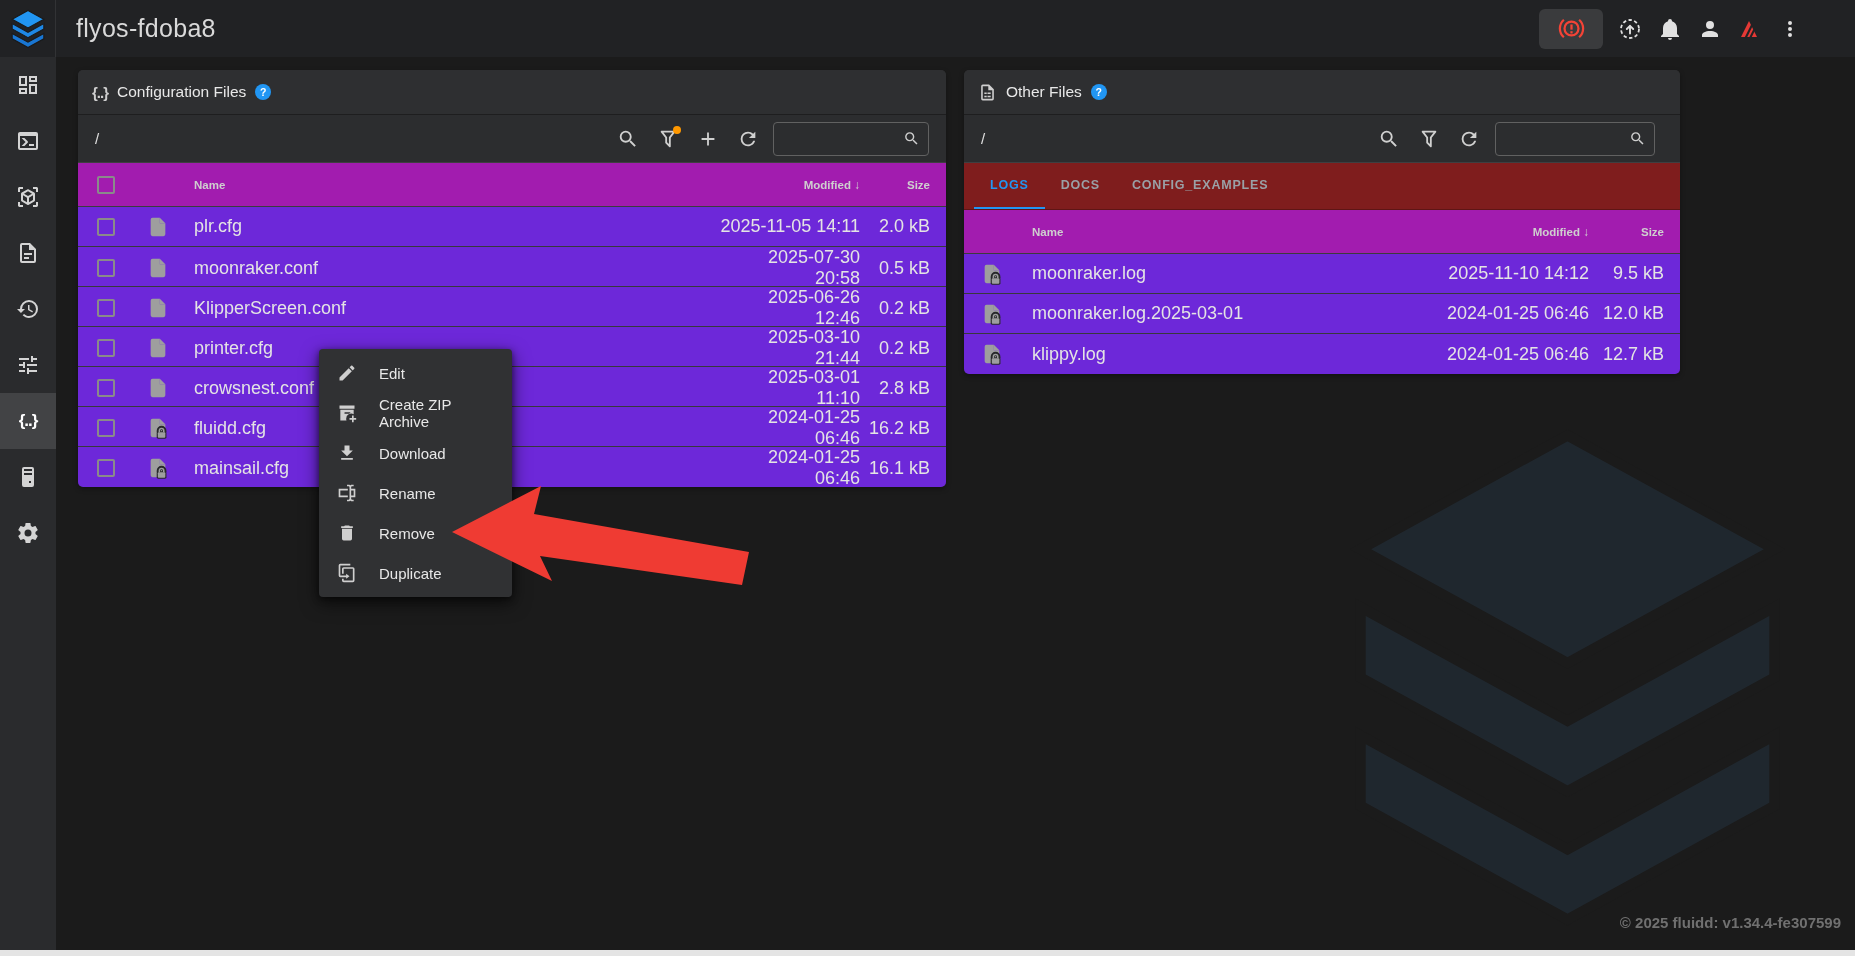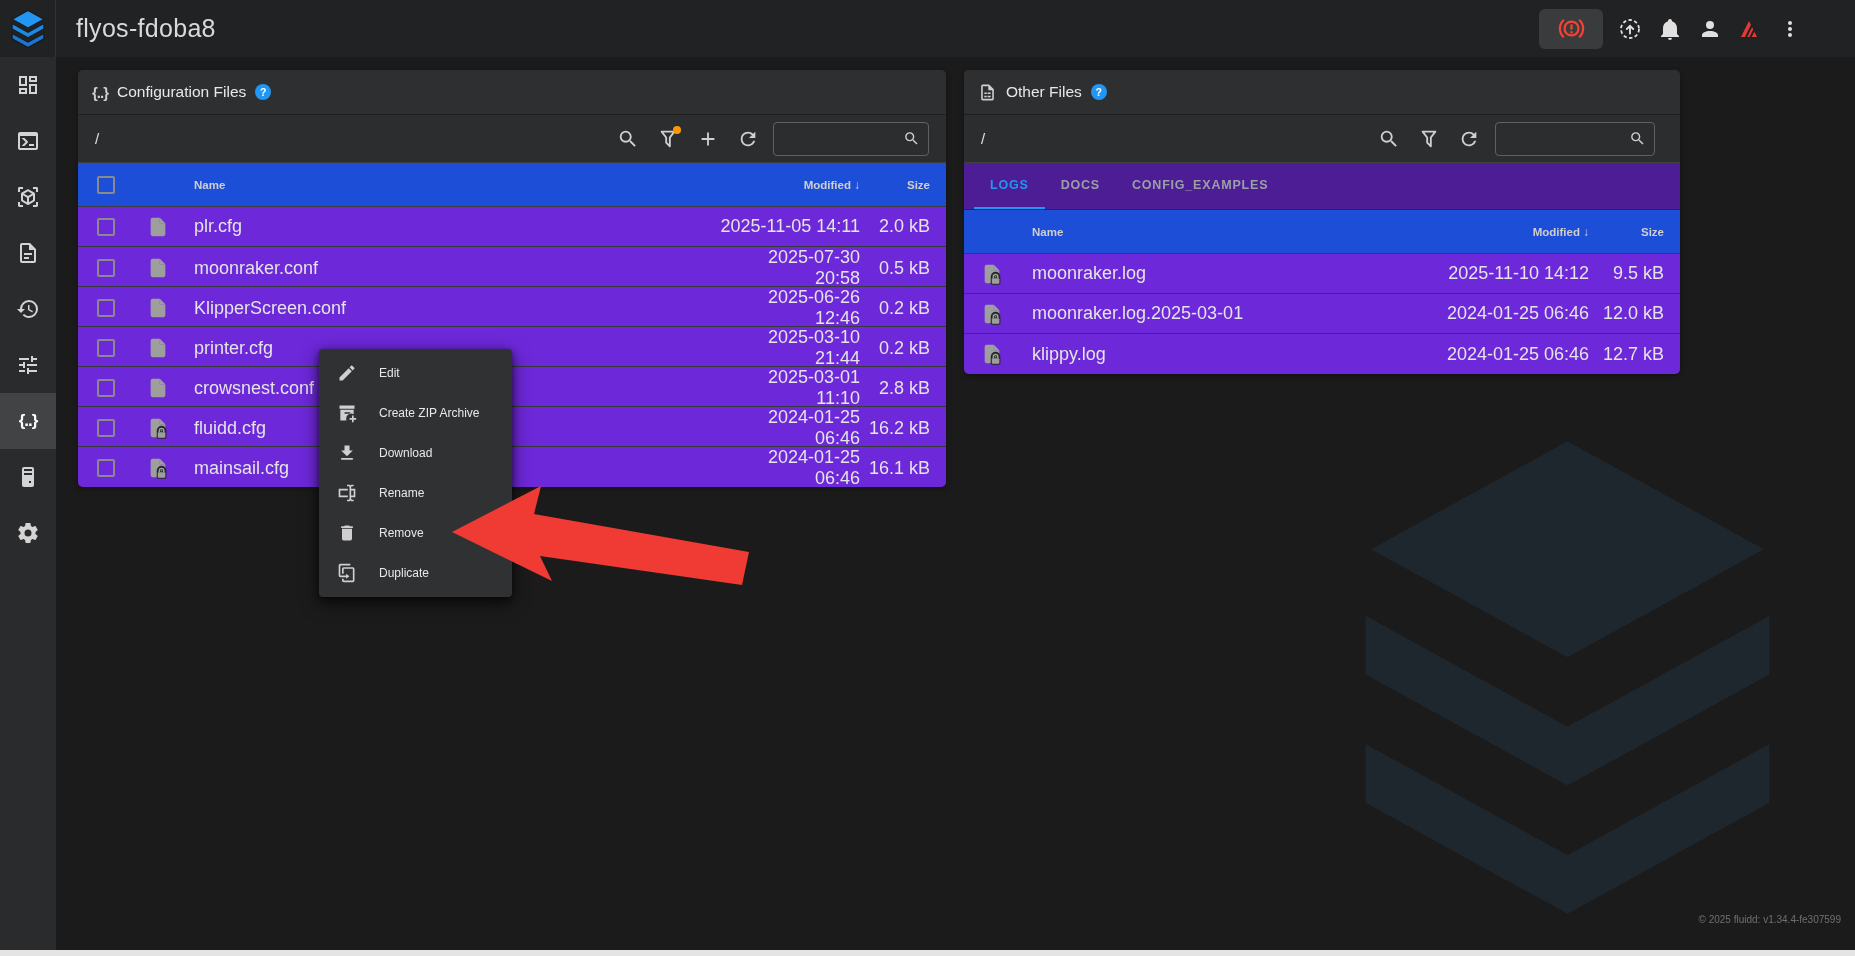--- a/index.html
+++ b/index.html
@@ -45,52 +45,52 @@
   .icon-btn { width:40px; height:40px; display:flex; align-items:center; justify-content:center;
     color:#d0d0d0; cursor:pointer; position:relative; }
   .icon-btn svg { width:22px; height:22px; fill:currentColor; }
   .badge-dot { position:absolute; top:7px; right:7px; width:8px; height:8px; border-radius:50%; background:#ff9800; }
   .search-box { height:34px; border:1px solid #616161; border-radius:4px; display:flex; align-items:center;
     padding:0 8px 0 10px; }
   .search-box input { flex:1; min-width:0; background:transparent; border:none; outline:none; color:#fff; font-size:13px; }
   .search-box svg { width:17px; height:17px; fill:#cfcfcf; flex:0 0 auto; }
 
   
-  .thead { height:44px; background:#1d4ed8; border-bottom:1px solid #3c3c3e;
+  .thead { height:44px; background:#a21caf; border-bottom:1px solid #3c3c3e;
     display:grid; align-items:center; color:#cfcfcf; font-size:11.5px; font-weight:700; }
   .grid-cfg { grid-template-columns:56px 48px 1fr 140px 70px; padding-right:16px; }
   .grid-oth { grid-template-columns:56px 1fr 150px 75px; padding-right:16px; }
   .trow { height:40px; background:#6d28d9; border-bottom:1px solid #38393b;
     display:grid; align-items:center; color:#e4e4e4; font-size:18px; cursor:pointer; }
   .trow:last-child { border-bottom:none; border-radius:0 0 5px 5px; }
   .cell-name { padding-left:12px; }
   .cell-right { text-align:right; }
   .chk { width:18px; height:18px; border:2px solid #8a8a8a; border-radius:2px; margin:0 auto; cursor:pointer; }
   .file-ic { width:24px; height:22px; margin:0 auto; display:block; }
   .sort-arrow { font-weight:400; font-size:12px; margin-left:3px; }
 
   
   .tabs { height:47px; display:flex; align-items:stretch; padding-left:10px;
-    border-bottom:1px solid rgba(0,0,0,.25); background:#4c1d95; }
+    border-bottom:1px solid rgba(0,0,0,.25); background:#7f1d1d; }
   .tab { display:flex; align-items:center; padding:0 16px; font-size:12.5px; font-weight:700;
     letter-spacing:.8px; color:#9aa0a6; cursor:pointer; border-bottom:2px solid transparent; }
   .tab.active { color:#2196f3; border-bottom-color:#2196f3; }
 
   
   .ctx-menu { position:absolute; left:319px; top:349px; width:193px; background:#303133;
     border-radius:4px; box-shadow:0 6px 18px rgba(0,0,0,.6), 0 2px 6px rgba(0,0,0,.5);
     padding:4px 0; z-index:40; }
   .ctx-item { height:40px; display:flex; align-items:center; gap:22px; padding:0 18px;
-    color:#e8e8e8; font-size:12px; font-weight:500; cursor:pointer; }
+    color:#e8e8e8; font-size:15px; font-weight:500; cursor:pointer; }
   .ctx-item svg { width:20px; height:20px; fill:#cfcfcf; flex:0 0 auto; }
 
   
   .overlay-svg { position:absolute; inset:0; width:1855px; height:956px; z-index:50; pointer-events:none; }
   .watermark { position:absolute; left:1280px; top:425px; width:575px; height:505px; z-index:1; pointer-events:none; }
-  .footer-text { position:absolute; right:14px; top:914px; color:#707070; font-size:10px; z-index:5; }
+  .footer-text { position:absolute; right:14px; top:914px; color:#707070; font-size:15px; z-index:5;font-weight:bold; }
   .bottom-strip { position:absolute; left:0; right:0; bottom:0; height:6px; background:#e4e4e4; z-index:60; }
 </style>
 </head>
 <body>
 
 <svg width="0" height="0" style="position:absolute">
   <defs>
     <g id="ic-file">
       <path d="M6 2a2 2 0 0 0-2 2v16a2 2 0 0 0 2 2h12a2 2 0 0 0 2-2V8h-6V2H6z" fill="#9e9e9e"></path>
       <path d="M14 2v6h6z" fill="#9e9e9e"></path>

